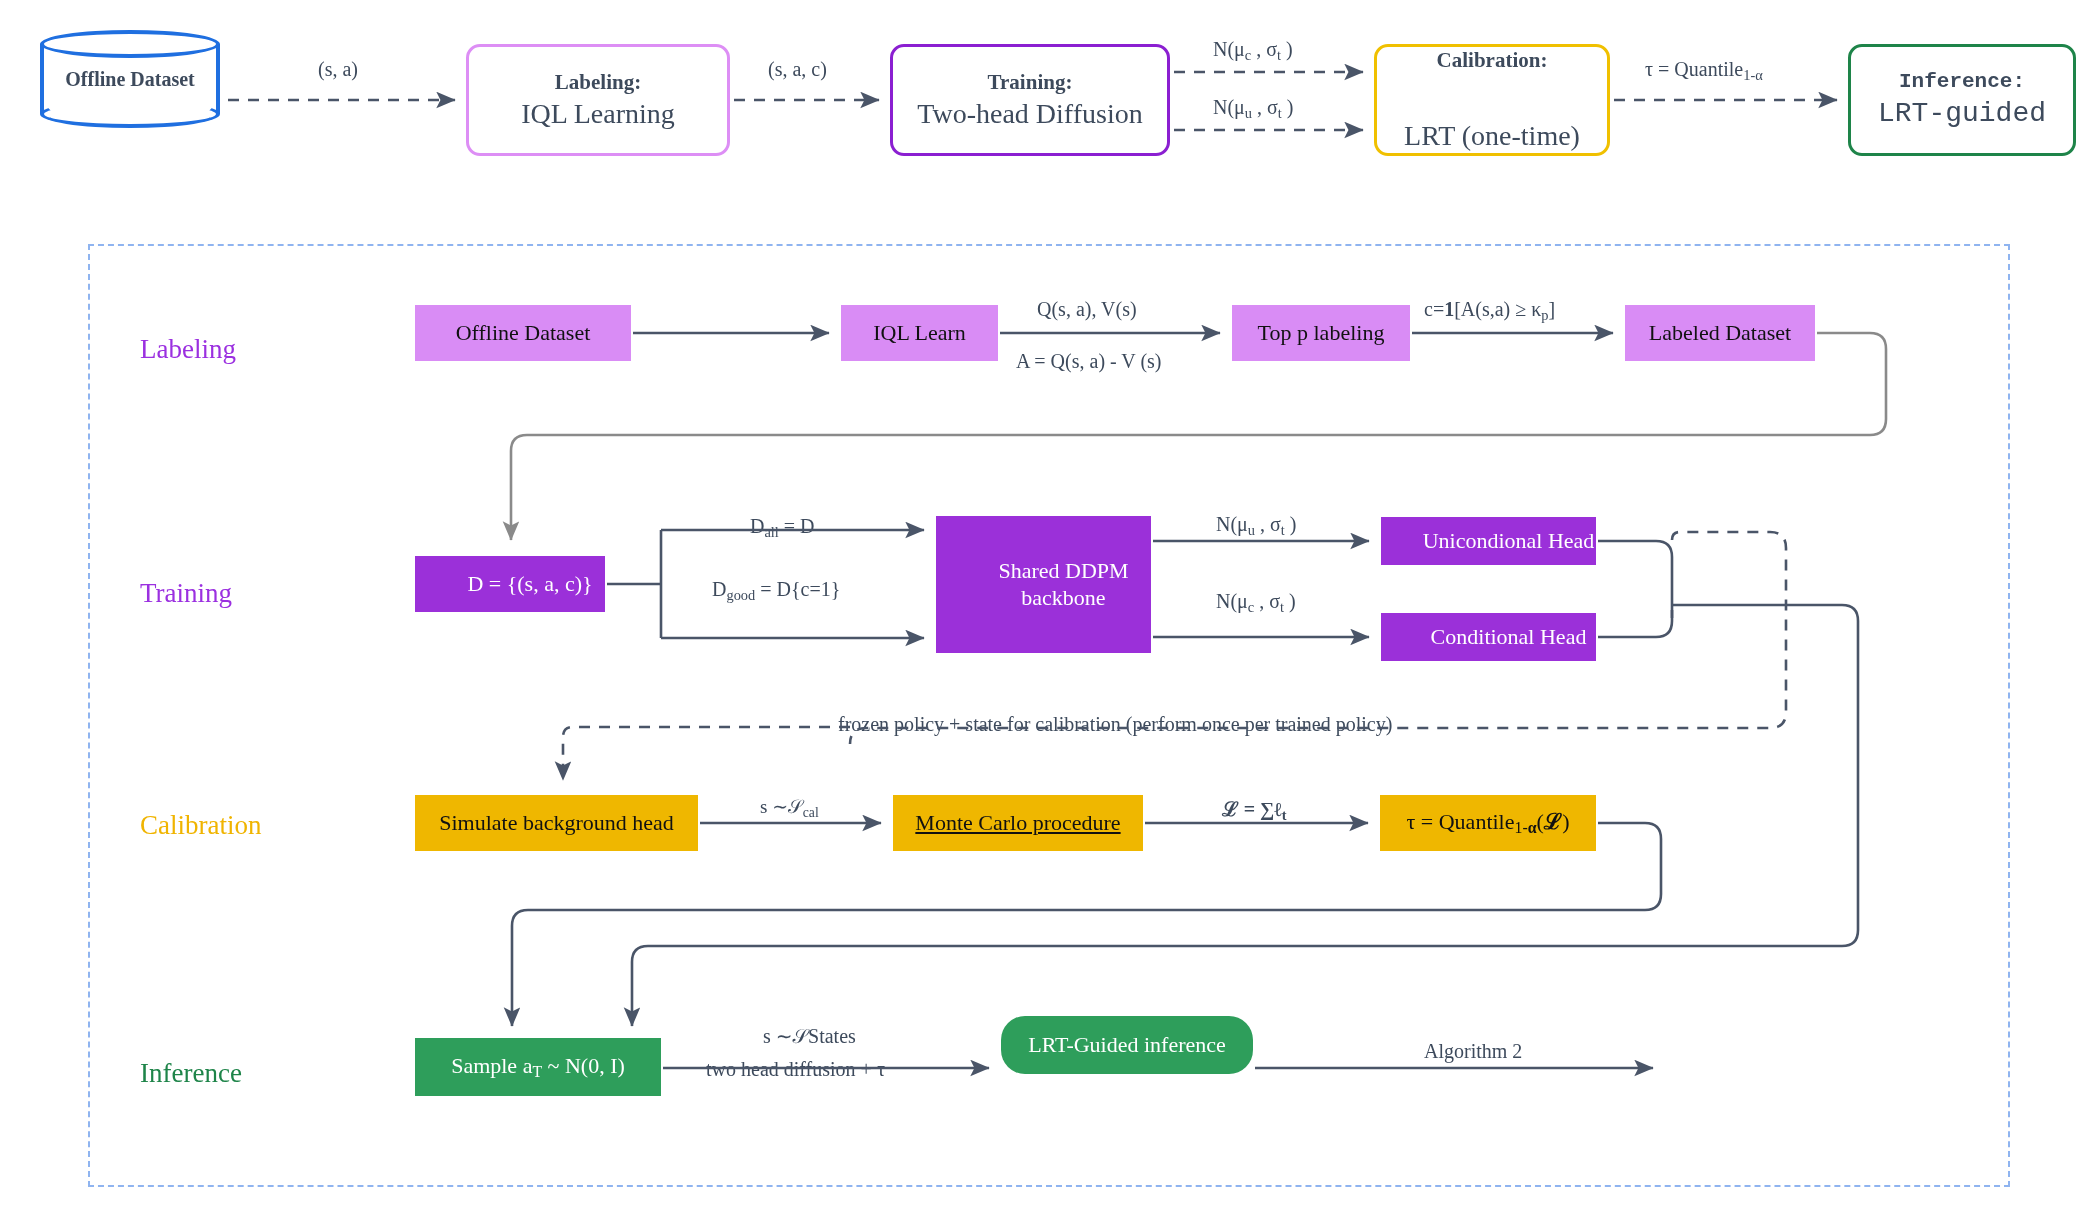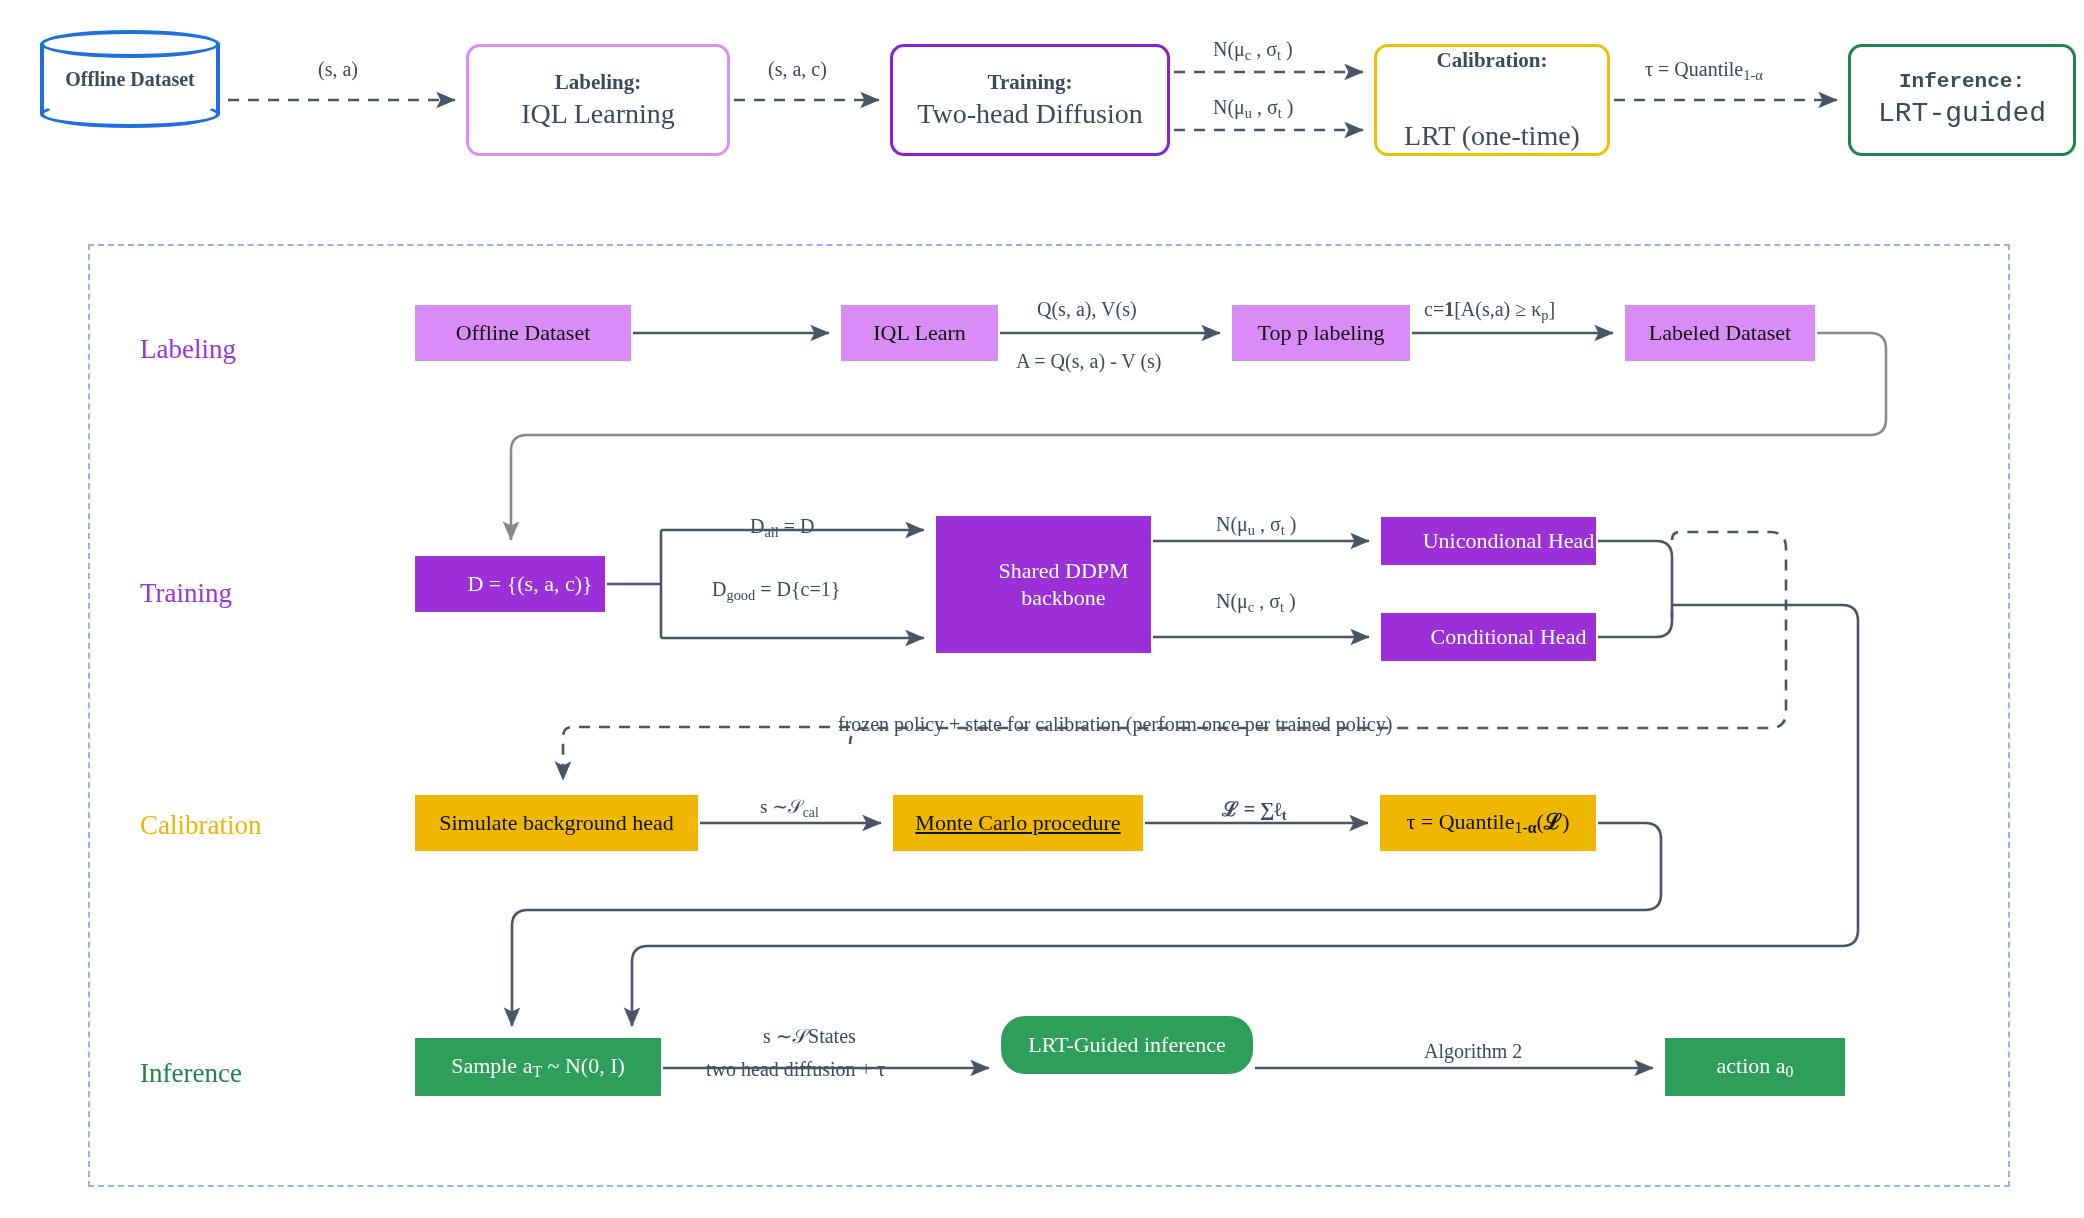--- a/index.html
+++ b/index.html
@@ -125,23 +125,20 @@
   </div>
 
   <div class="elbl" style="left:838px;top:713px;">frozen policy + state for calibration (perform once per trained policy)</div>
   <div class="elbl" style="left:760px;top:795px;font-size:19px;">s ∼𝒮<span class="sub">cal</span></div>
   <div class="elbl b" style="left:1222px;top:795px;">ℒ = ∑ℓ<span class="sub">t</span></div>
 
   <div class="node n-green" style="left:415px;top:1038px;width:246px;height:58px;">
     <span>Sample a<span class="sub">T</span> ~ N(0, I)</span>
   </div>
   <div class="node n-green" style="left:1001px;top:1016px;width:252px;height:58px;border-radius:24px;">LRT-Guided inference</div>
-  <div class="node n-green" style="left:1665px;top:1038px;width:180px;height:58px;">
-    <span>action a<span class="sub">0</span></span>
-  </div>
 
   <div class="elbl" style="left:763px;top:1024px;">s ∼𝒮States</div>
   <div class="elbl" style="left:706px;top:1058px;">two head diffusion + τ</div>
   <div class="elbl" style="left:1424px;top:1040px;">Algorithm 2</div>
 
   <svg class="layer" viewBox="0 0 2084 1218">
     <defs>
       <marker id="ah" markerWidth="9" markerHeight="9" refX="7.2" refY="3.2" orient="auto">
         <path d="M0,0 L7.5,3.2 L0,6.4 L1.6,3.2 Z" fill="#4a5568"></path>
       </marker>

